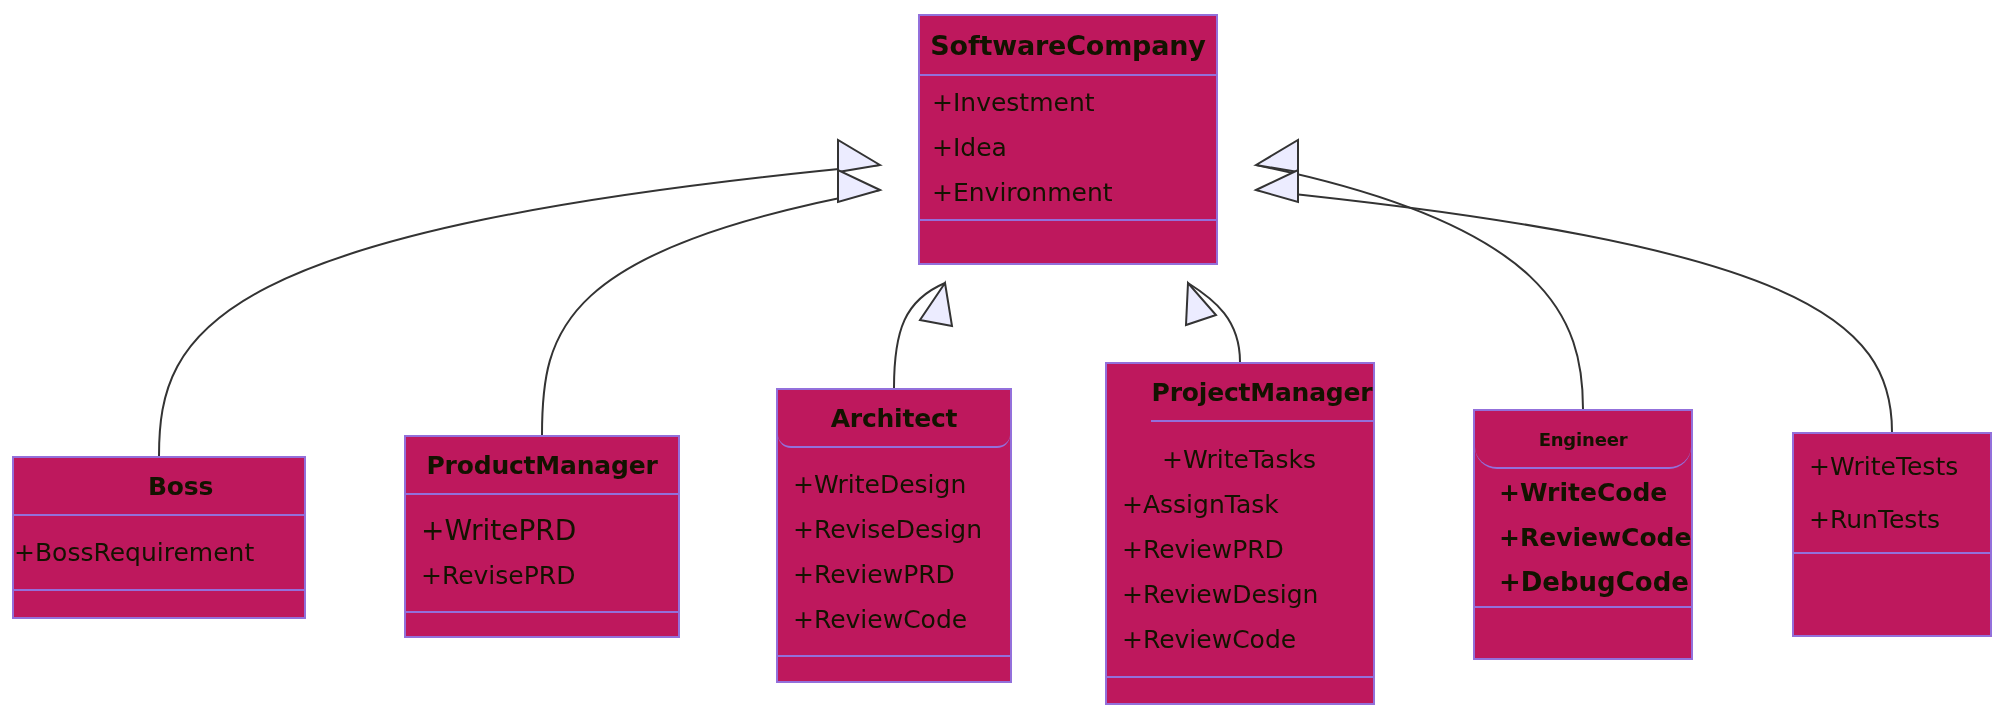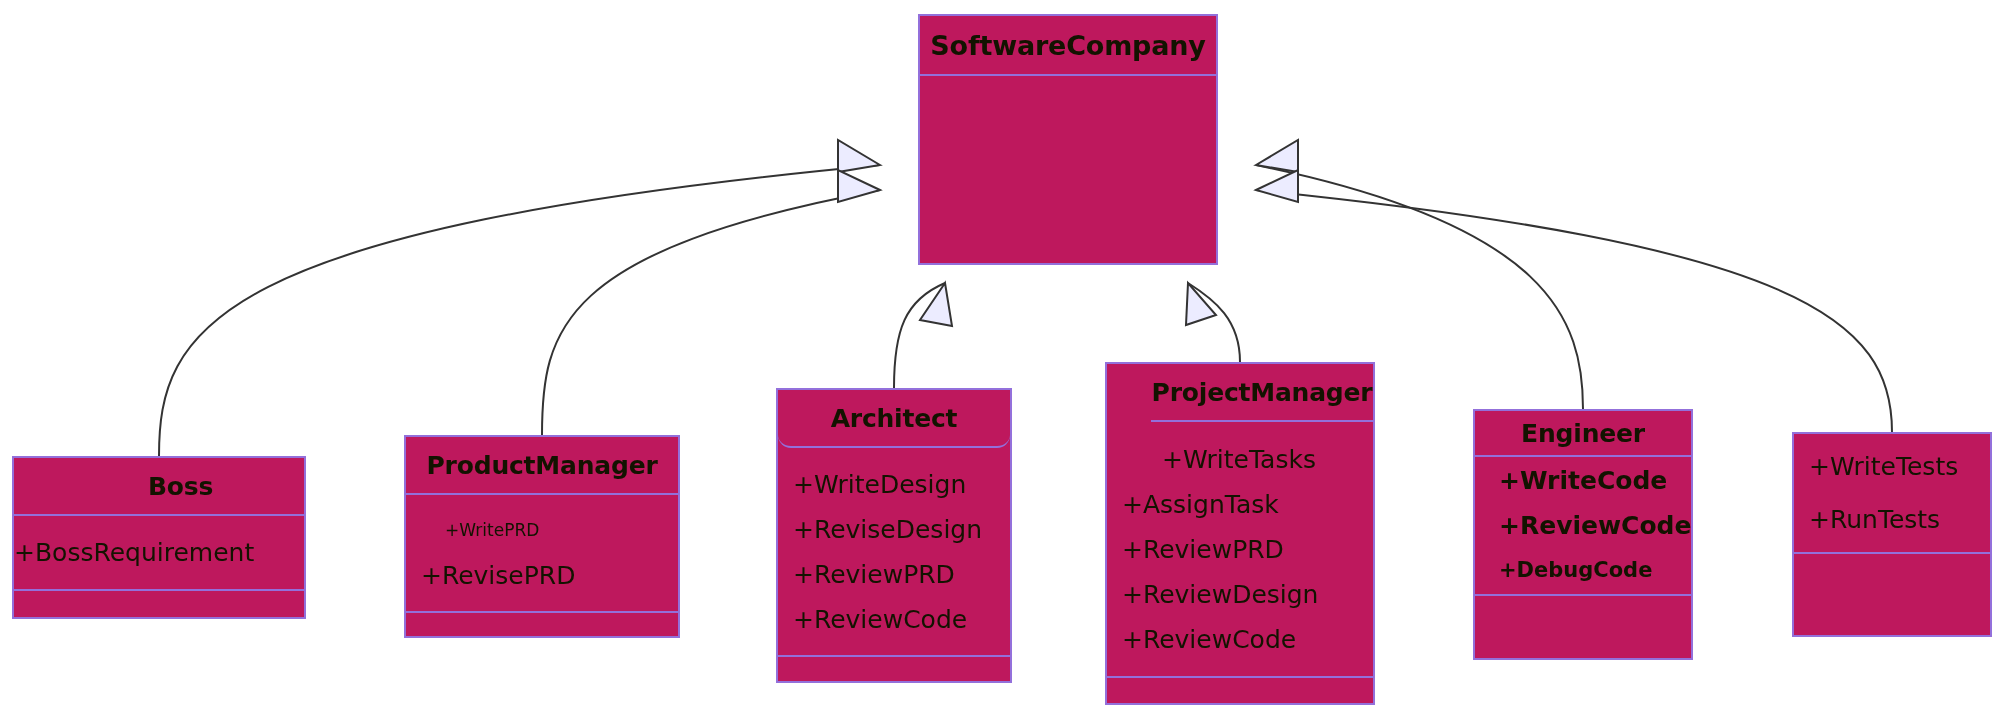--- a/index.html
+++ b/index.html
@@ -73,33 +73,38 @@
       <polygon points="880,165 838,140 838,172" fill="#ececff" stroke="#333333" stroke-width="2" stroke-linejoin="miter"></polygon>
       <polygon points="880,190 838,170 838,202" fill="#ececff" stroke="#333333" stroke-width="2" stroke-linejoin="miter"></polygon>
       <polygon points="945,283 920,320 952,326" fill="#ececff" stroke="#333333" stroke-width="2" stroke-linejoin="miter"></polygon>
       <polygon points="1188,283 1186,325 1216,315" fill="#ececff" stroke="#333333" stroke-width="2" stroke-linejoin="miter"></polygon>
       <polygon points="1256,165 1298,140 1298,172" fill="#ececff" stroke="#333333" stroke-width="2" stroke-linejoin="miter"></polygon>
       <polygon points="1256,190 1298,170 1298,202" fill="#ececff" stroke="#333333" stroke-width="2" stroke-linejoin="miter"></polygon>
     </svg>
   <div id="class-layer">
       <div class="uml-class" style="left: 918px; top: 14px; width: 300px; height: 251px;">
         <div class="uml-title" style="height: 60px; font-size: 27px;">SoftwareCompany</div>
+        <div class="uml-attrs" style="height: 145px; padding-left: 12px;">
+          <div class="uml-attr" style="font-size: 25px; line-height: 45px;">+Investment</div>
+          <div class="uml-attr" style="font-size: 25px; line-height: 45px;">+Idea</div>
+          <div class="uml-attr" style="font-size: 25px; line-height: 45px;">+Environment</div>
+        </div>
         <div class="uml-methods"></div>
       </div>
       <div class="uml-class" style="left: 12px; top: 456px; width: 294px; height: 163px;">
         <div class="uml-title" style="height: 58px; font-size: 25px; padding-left: 43px;">Boss</div>
         <div class="uml-attrs" style="height: 75px; ">
           <div class="uml-attr" style="font-size: 25px; line-height: 45px;">+BossRequirement</div>
         </div>
         <div class="uml-methods"></div>
       </div>
       <div class="uml-class" style="left: 404px; top: 435px; width: 276px; height: 203px;">
         <div class="uml-title" style="height: 58px; font-size: 25px;">ProductManager</div>
         <div class="uml-attrs" style="height: 118px; padding-left: 15px;">
-          <div class="uml-attr" style="font-size: 17px; line-height: 45px; margin-left: 24px;">+WritePRD</div>
+          <div class="uml-attr" style="font-size: 28px; line-height: 45px;">+WritePRD</div>
           <div class="uml-attr" style="font-size: 25px; line-height: 45px;">+RevisePRD</div>
         </div>
         <div class="uml-methods"></div>
       </div>
       <div class="uml-class" style="left: 776px; top: 388px; width: 236px; height: 295px;">
         <div class="uml-title" style="height: 58px; font-size: 25px; border-radius: 13px;">Architect</div>
         <div class="uml-attrs" style="height: 209px; padding-left: 15px;">
           <div class="uml-attr" style="font-size: 25px; line-height: 45px;">+WriteDesign</div>
           <div class="uml-attr" style="font-size: 25px; line-height: 45px;">+ReviseDesign</div>
           <div class="uml-attr" style="font-size: 25px; line-height: 45px;">+ReviewPRD</div>
@@ -112,25 +117,25 @@
         <div class="uml-attrs" style="height: 256px; padding-left: 15px;">
           <div class="uml-attr" style="font-size: 25px; line-height: 45px; margin-left: 40px;">+WriteTasks</div>
           <div class="uml-attr" style="font-size: 25px; line-height: 45px;">+AssignTask</div>
           <div class="uml-attr" style="font-size: 25px; line-height: 45px;">+ReviewPRD</div>
           <div class="uml-attr" style="font-size: 25px; line-height: 45px;">+ReviewDesign</div>
           <div class="uml-attr" style="font-size: 25px; line-height: 45px;">+ReviewCode</div>
         </div>
         <div class="uml-methods"></div>
       </div>
       <div class="uml-class" style="left: 1473px; top: 409px; width: 220px; height: 251px;">
-        <div class="uml-title" style="height: 46px; font-size: 25px;">Engineer</div>
+        <div class="uml-title" style="height: 58px; font-size: 18px; border-radius: 22px;">Engineer</div>
         <div class="uml-attrs" style="height: 139px; padding-left: 24px; font-weight: bold;">
           <div class="uml-attr" style="font-size: 25px; line-height: 45px;">+WriteCode</div>
           <div class="uml-attr" style="font-size: 25px; line-height: 45px;">+ReviewCode</div>
-          <div class="uml-attr" style="font-size: 21px; line-height: 45px;">+DebugCode</div>
+          <div class="uml-attr" style="font-size: 26px; line-height: 45px;">+DebugCode</div>
         </div>
         <div class="uml-methods"></div>
       </div>
       <div class="uml-class" style="left: 1792px; top: 432px; width: 200px; height: 205px;">
         <div class="uml-attrs" style="height: 120px; padding-left: 15px; gap: 8px;">
           <div class="uml-attr" style="font-size: 25px; line-height: 45px;">+WriteTests</div>
           <div class="uml-attr" style="font-size: 25px; line-height: 45px;">+RunTests</div>
         </div>
         <div class="uml-methods"></div>
       </div>

